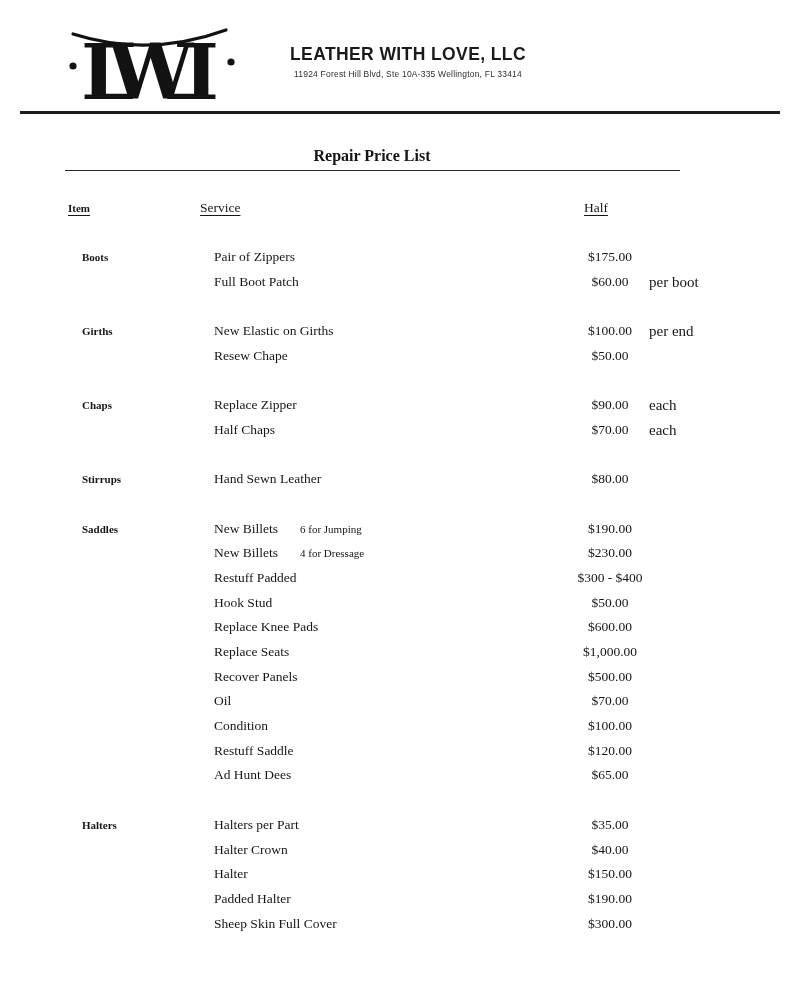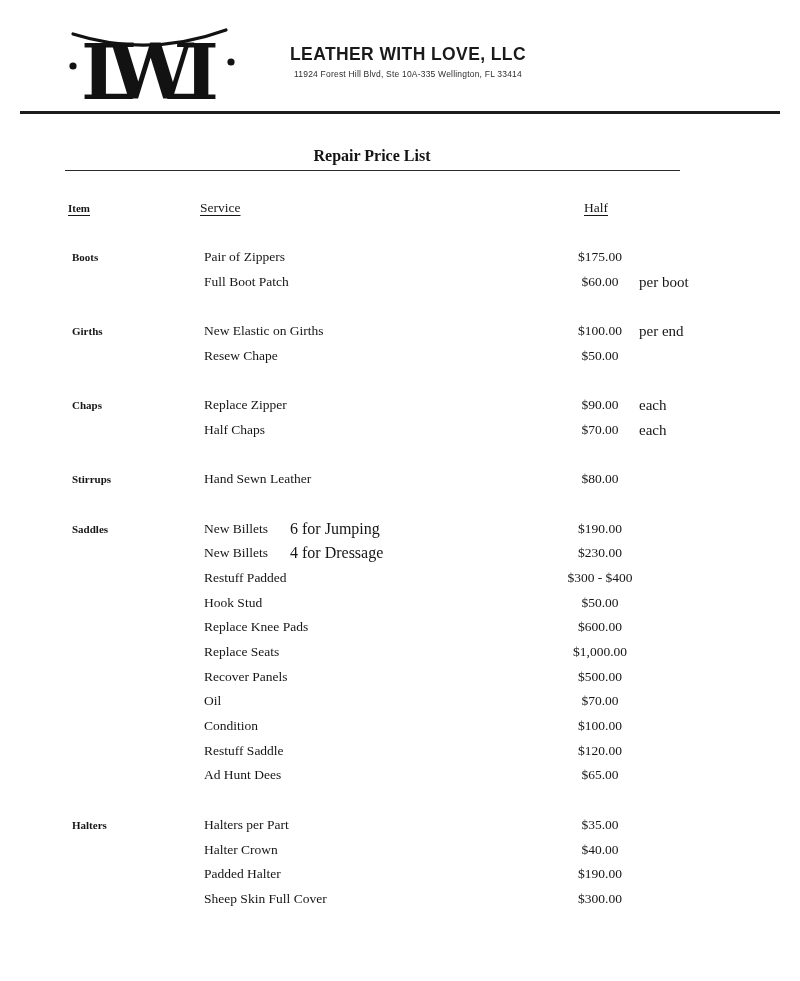--- a/index.html
+++ b/index.html
@@ -61,34 +61,34 @@
 
   
   .table-header { position: absolute; left: 0; top: 196px; width: 800px; height: 25px; }
   .table-header .cell {
     font-weight: normal;
     font-size: 14.5px;
     text-decoration: underline;
     text-underline-offset: 3px;
     text-decoration-thickness: 1.3px;
   }
-  .table-body { position: absolute; left: 4px; top: 245px; width: 668px; }
+  .table-body { position: absolute; left: 14px; top: 245px; width: 668px; }
 
   .section { margin: 0 0 24.7px 0; }
   .row { position: relative; height: 24.7px; }
 
   .cell {
     position: absolute;
     line-height: 24.7px;
     white-space: nowrap;
     color: #161616;
   }
   .cell.item    { left: 68px;  font-weight: bold; font-size: 11px; }
   .cell.service { left: 200px; font-size: 13.5px; }
-  .cell.detail  { left: 286px; font-size: 16px; }
+  .cell.detail  { left: 286px; font-size: 11px; }
   .cell.price   { left: 540px; width: 112px; text-align: center; font-size: 13.5px; }
   .cell.note    { left: 635px; font-size: 15px; }
 </style>
 </head>
 <body>
 
 <div class="page">
 
   <svg class="logo-svg" viewBox="0 0 200 82" xmlns="http://www.w3.org/2000/svg" aria-hidden="true">
     <g fill="#121212" stroke="none">
@@ -217,20 +217,24 @@
         <div class="row">
           <span class="cell item">Halters</span>
           <span class="cell service">Halters per Part</span>
           <span class="cell price">$35.00</span>
         </div>
         <div class="row">
           <span class="cell service">Halter Crown</span>
           <span class="cell price">$40.00</span>
         </div>
         <div class="row">
+          <span class="cell service">Halter</span>
+          <span class="cell price">$150.00</span>
+        </div>
+        <div class="row">
           <span class="cell service">Padded Halter</span>
           <span class="cell price">$190.00</span>
         </div>
         <div class="row">
           <span class="cell service">Sheep Skin Full Cover</span>
           <span class="cell price">$300.00</span>
         </div>
       </div>
     </div>
 

